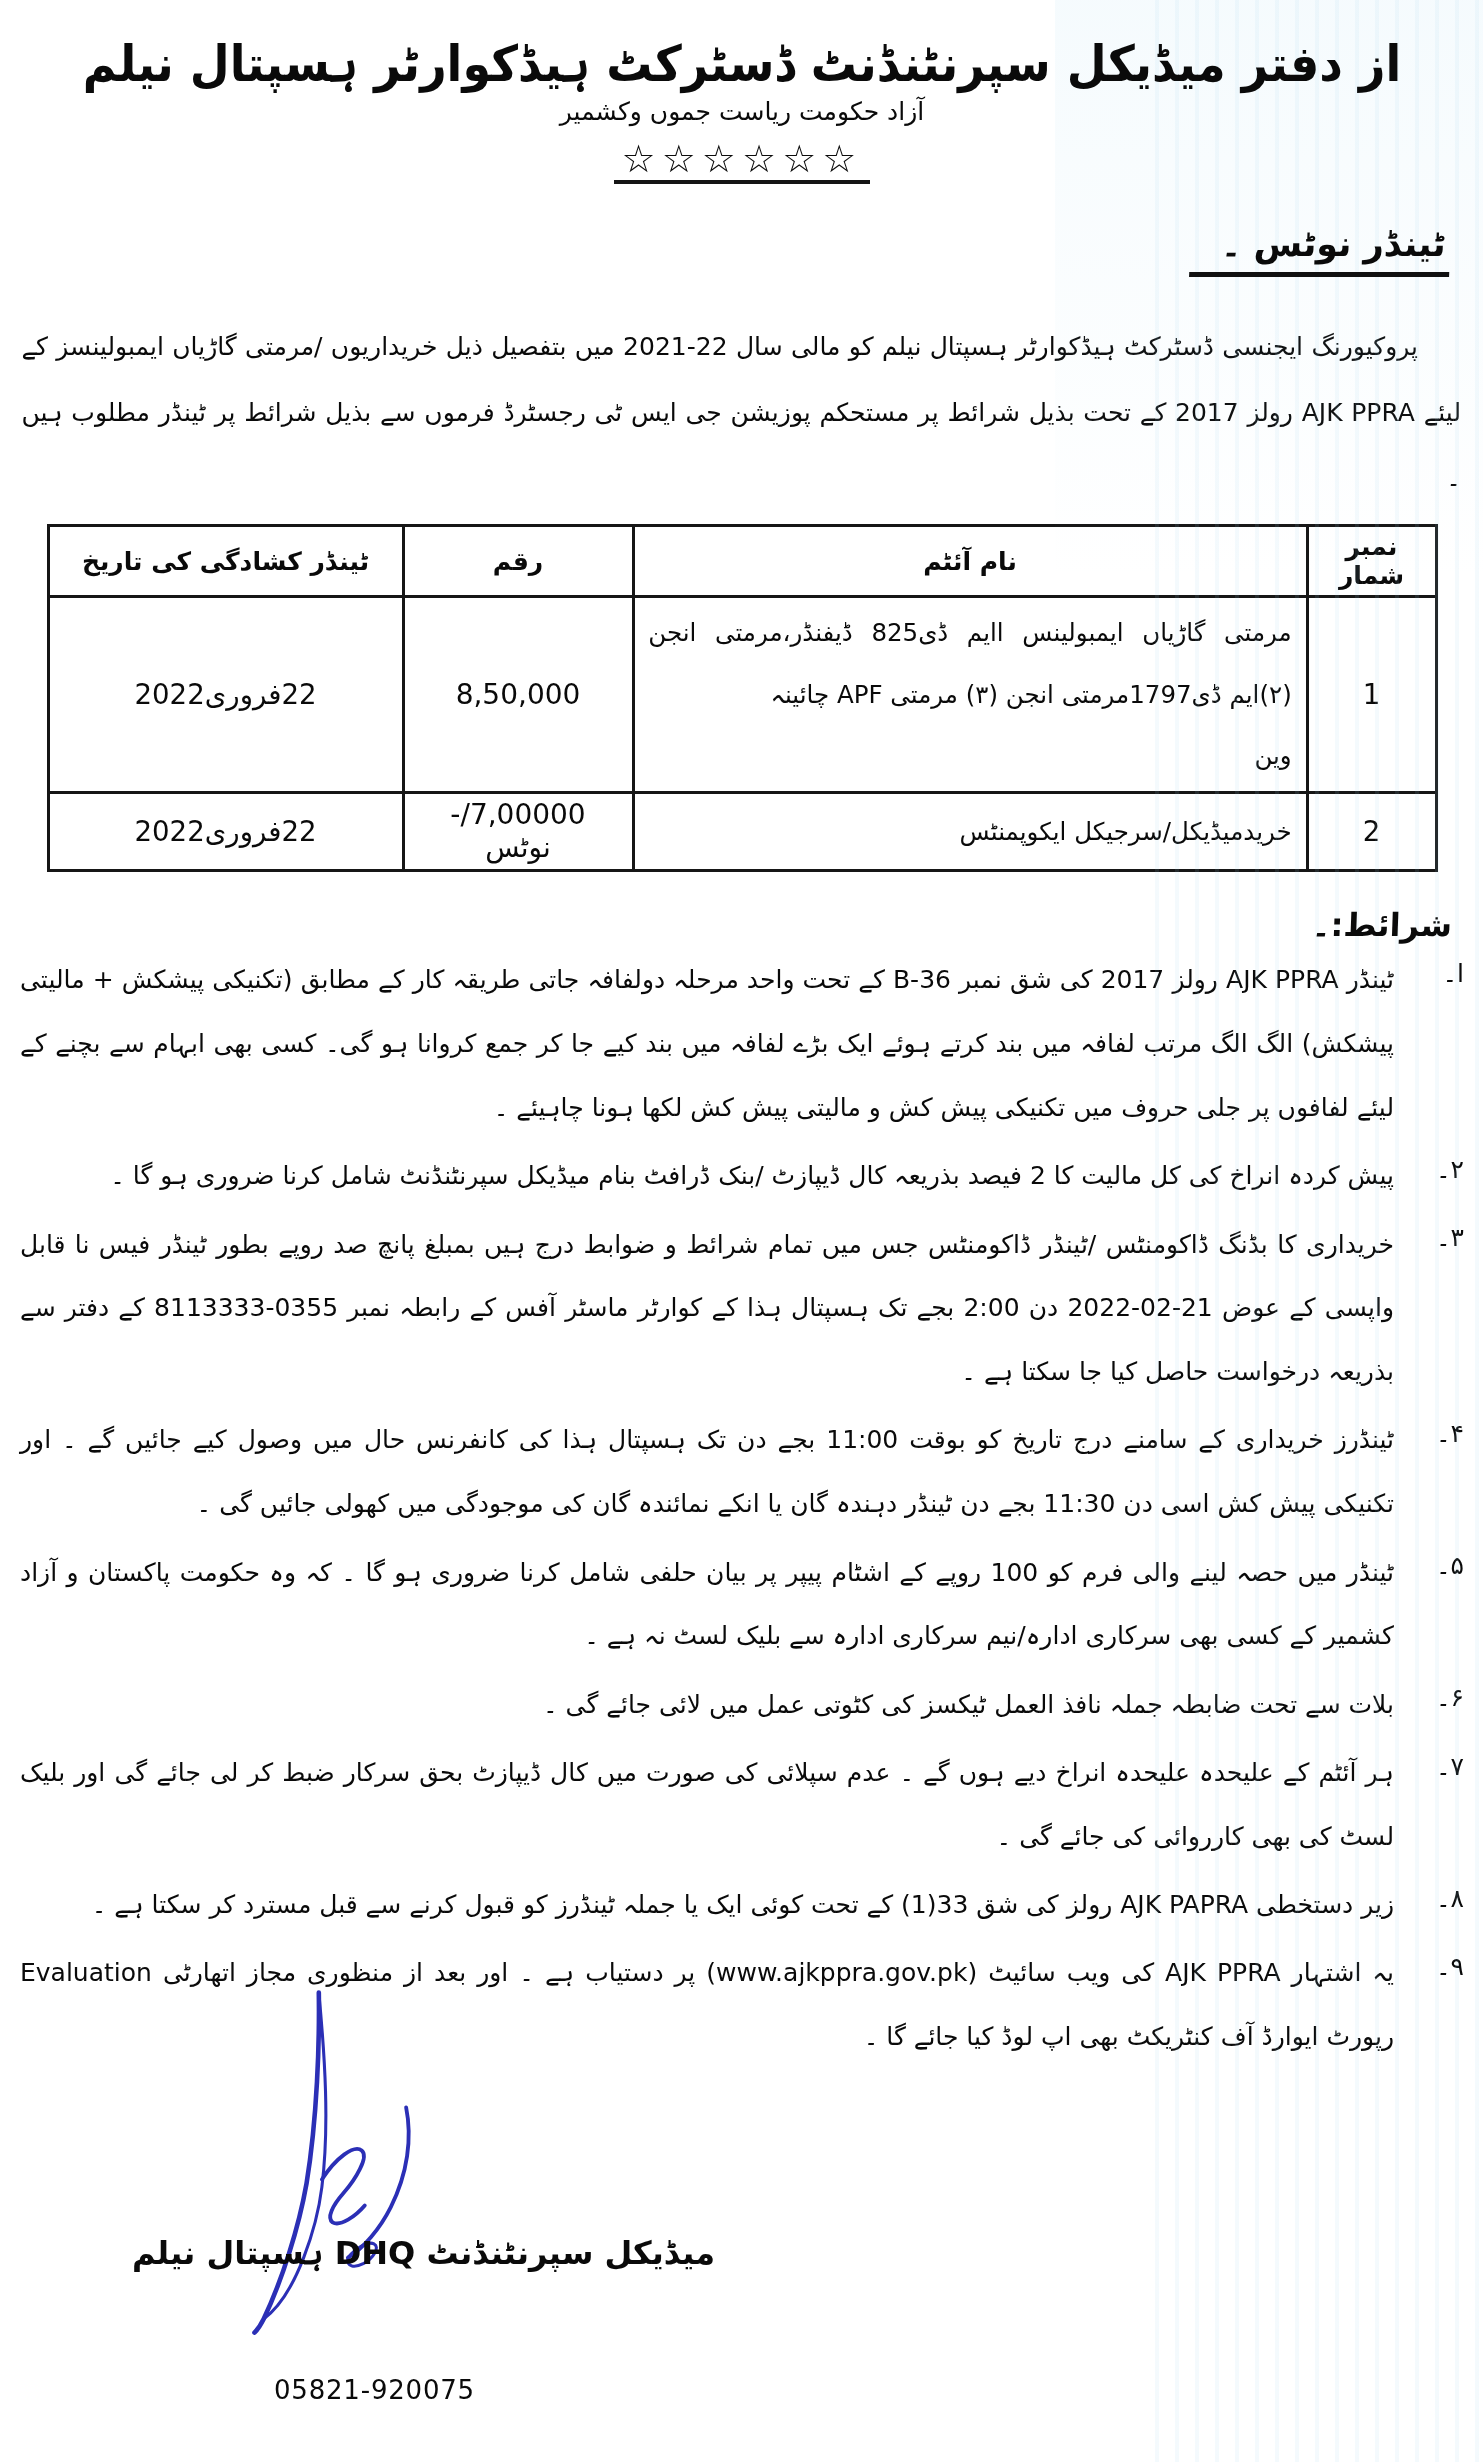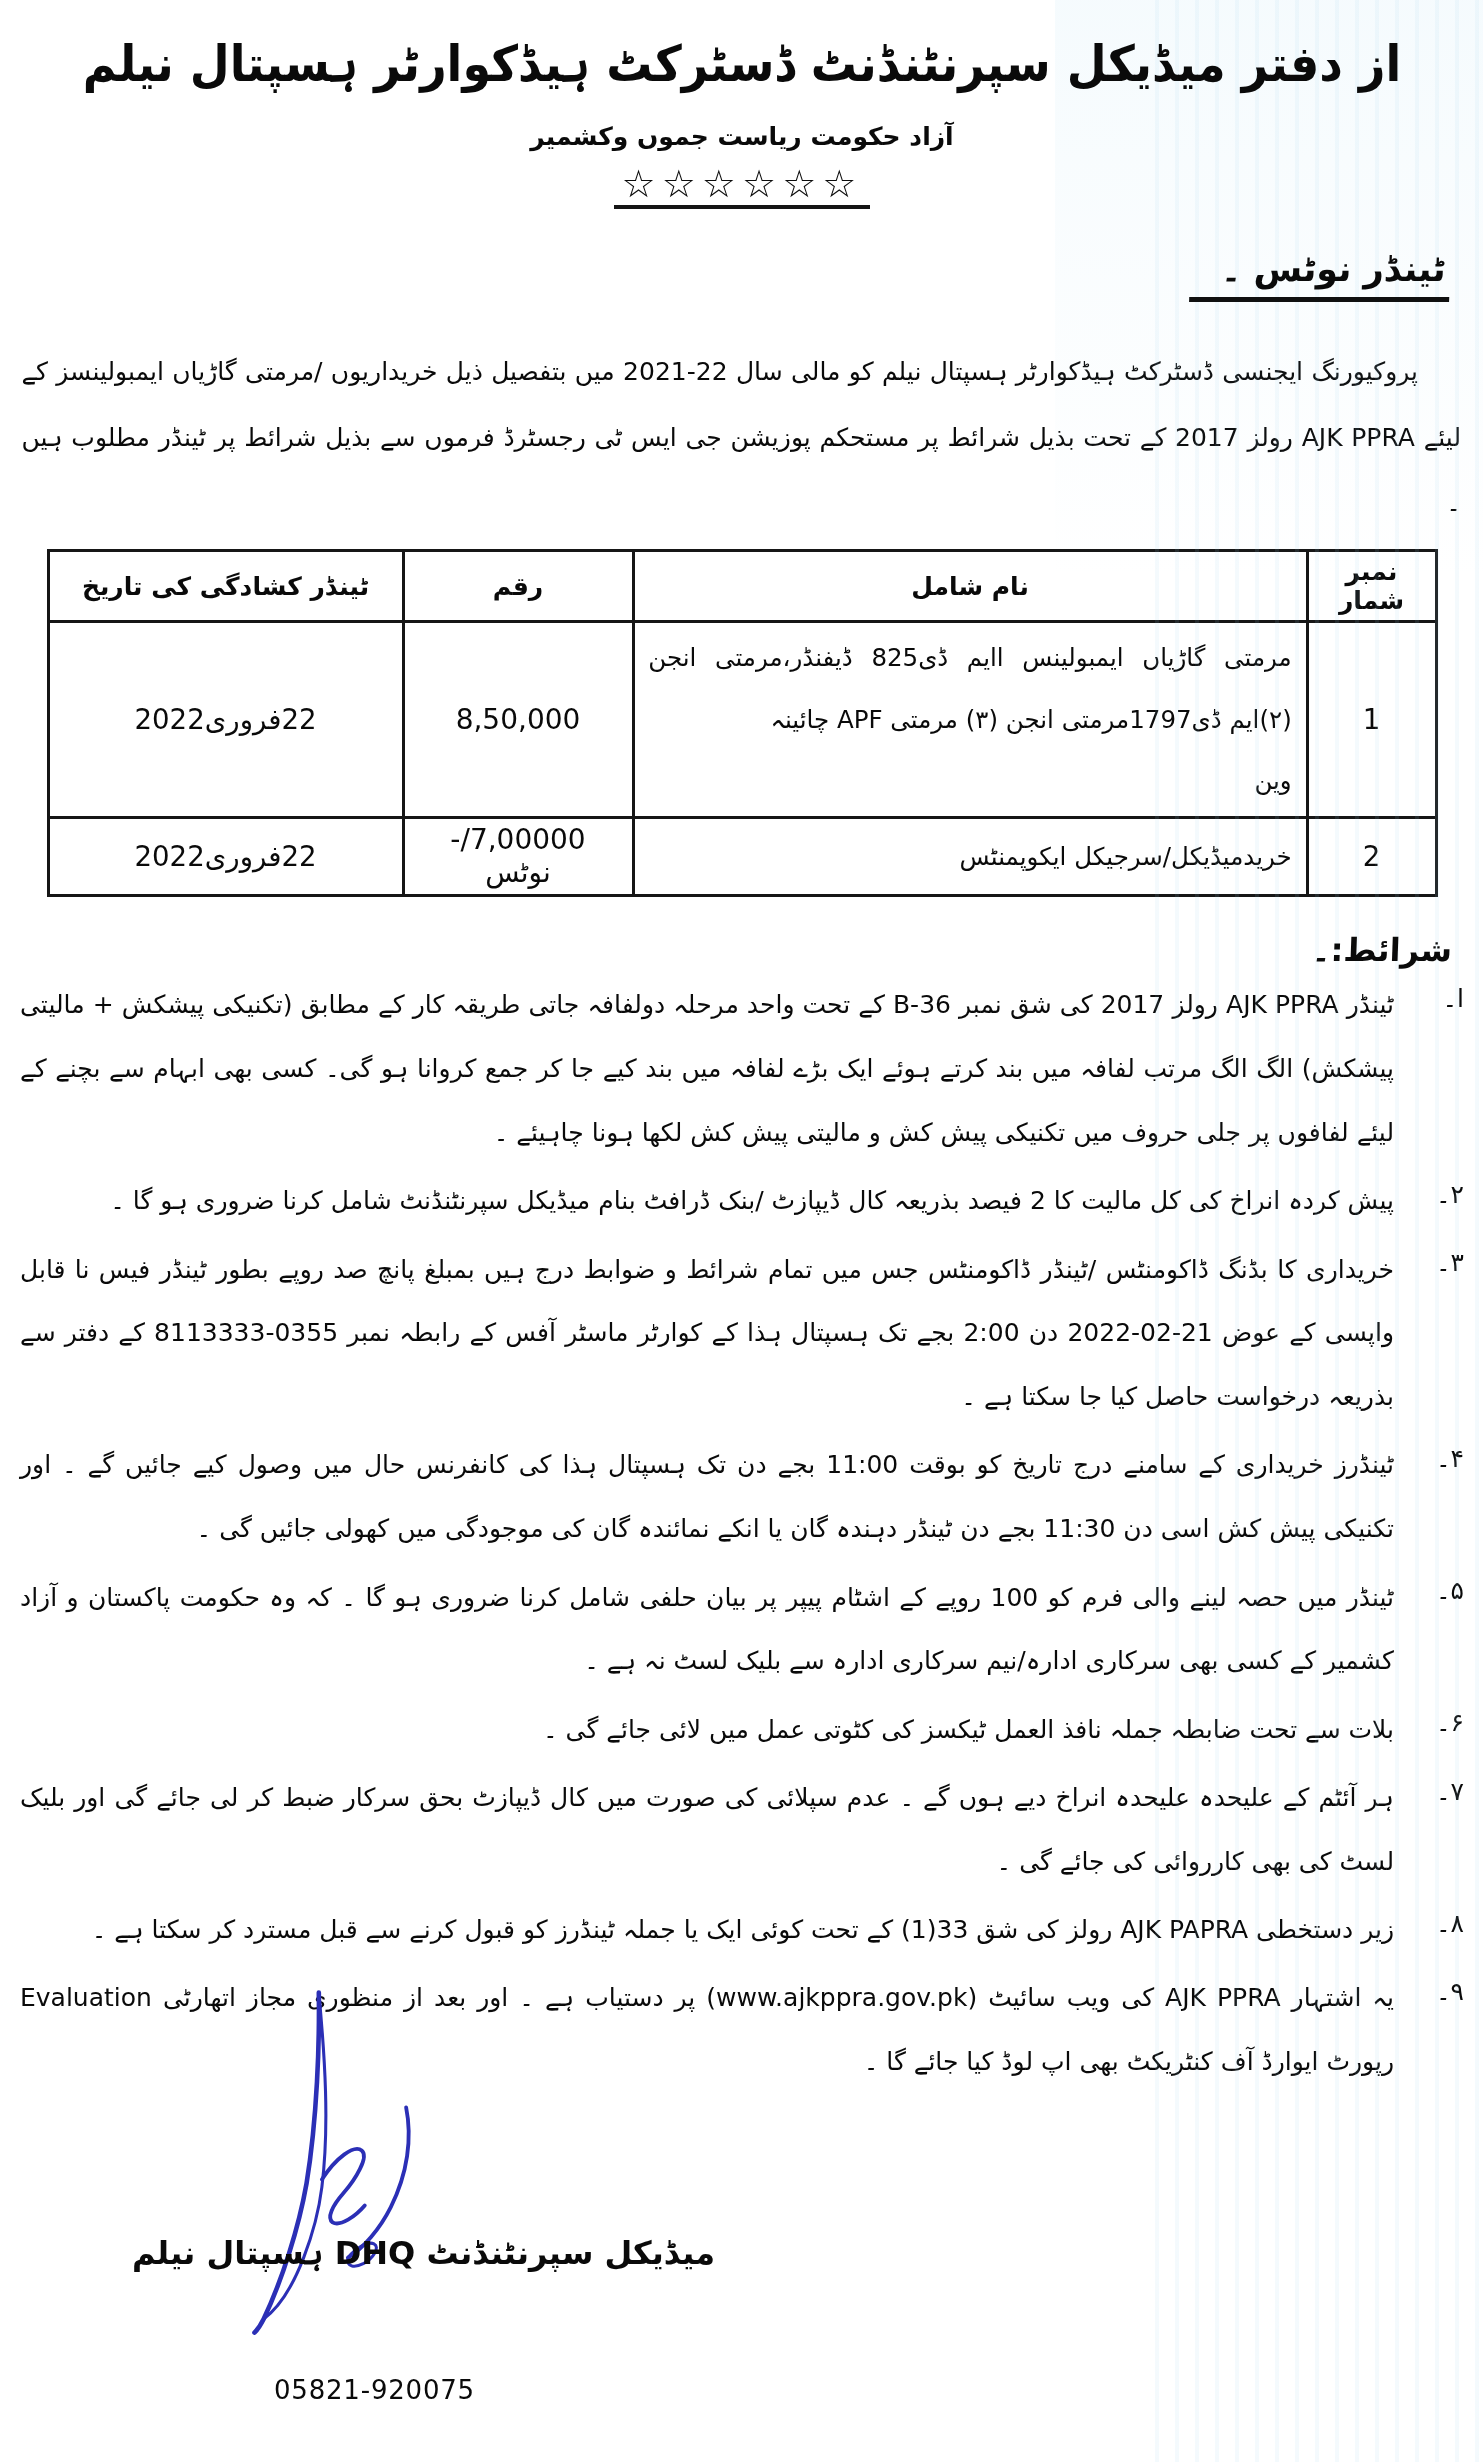--- a/index.html
+++ b/index.html
@@ -24,21 +24,21 @@
     position:absolute; top:0; right:0; width:429px; height:582px;
     background:linear-gradient(180deg, rgba(160,215,240,0.10), rgba(255,255,255,0));
     pointer-events:none;
   }
 
   .header { text-align:center; padding-top:32px; direction:rtl; }
   .title1 {
     font-size:46px; font-weight:bold; letter-spacing:0.8px;
     transform:scaleY(1.08); line-height:1.4;
   }
-  .title2 { font-size:25px; font-weight:bold; margin-top:26px; }
+  .title2 { font-size:25px; font-weight:normal; margin-top:1px; }
   .stars {
     display:inline-block; margin-top:12.3px; padding:0 7.7px 0 7.7px;
     font-size:38px; letter-spacing:6.1px; line-height:1.1;
     border-bottom:4.6px solid #151515; font-weight:normal;
   }
 
   .notice-title-row { direction:rtl; text-align:right; margin:40px 34px 0 0; }
   .notice-title {
     display:inline-block; font-size:35px; font-weight:bold;
     border-bottom:5.4px solid #101010; padding:0 4.6px 7.7px 31px;
@@ -111,21 +111,21 @@
   <table class="tender">
     <colgroup>
       <col style="width:129px">
         <col style="width:674px">
         <col style="width:230px">
         <col style="width:355px">
     </colgroup>
     <thead>
       <tr>
         <th>نمبر شمار</th>
-        <th>نام شامل</th>
+        <th>نام آئٹم</th>
         <th>رقم</th>
         <th>ٹینڈر کشادگی کی تاریخ</th>
       </tr>
     </thead>
     <tbody>
       <tr>
         <td class="serial">1</td>
         <td class="item">
           <span>مرمتی گاڑیاں ایمبولینس اایم ڈی825 ڈیفنڈر،مرمتی انجن (۲)ایم ڈی1797مرمتی انجن (۳) مرمتی APF چائینہ</span>
           <div class="item-last">وین</div>

